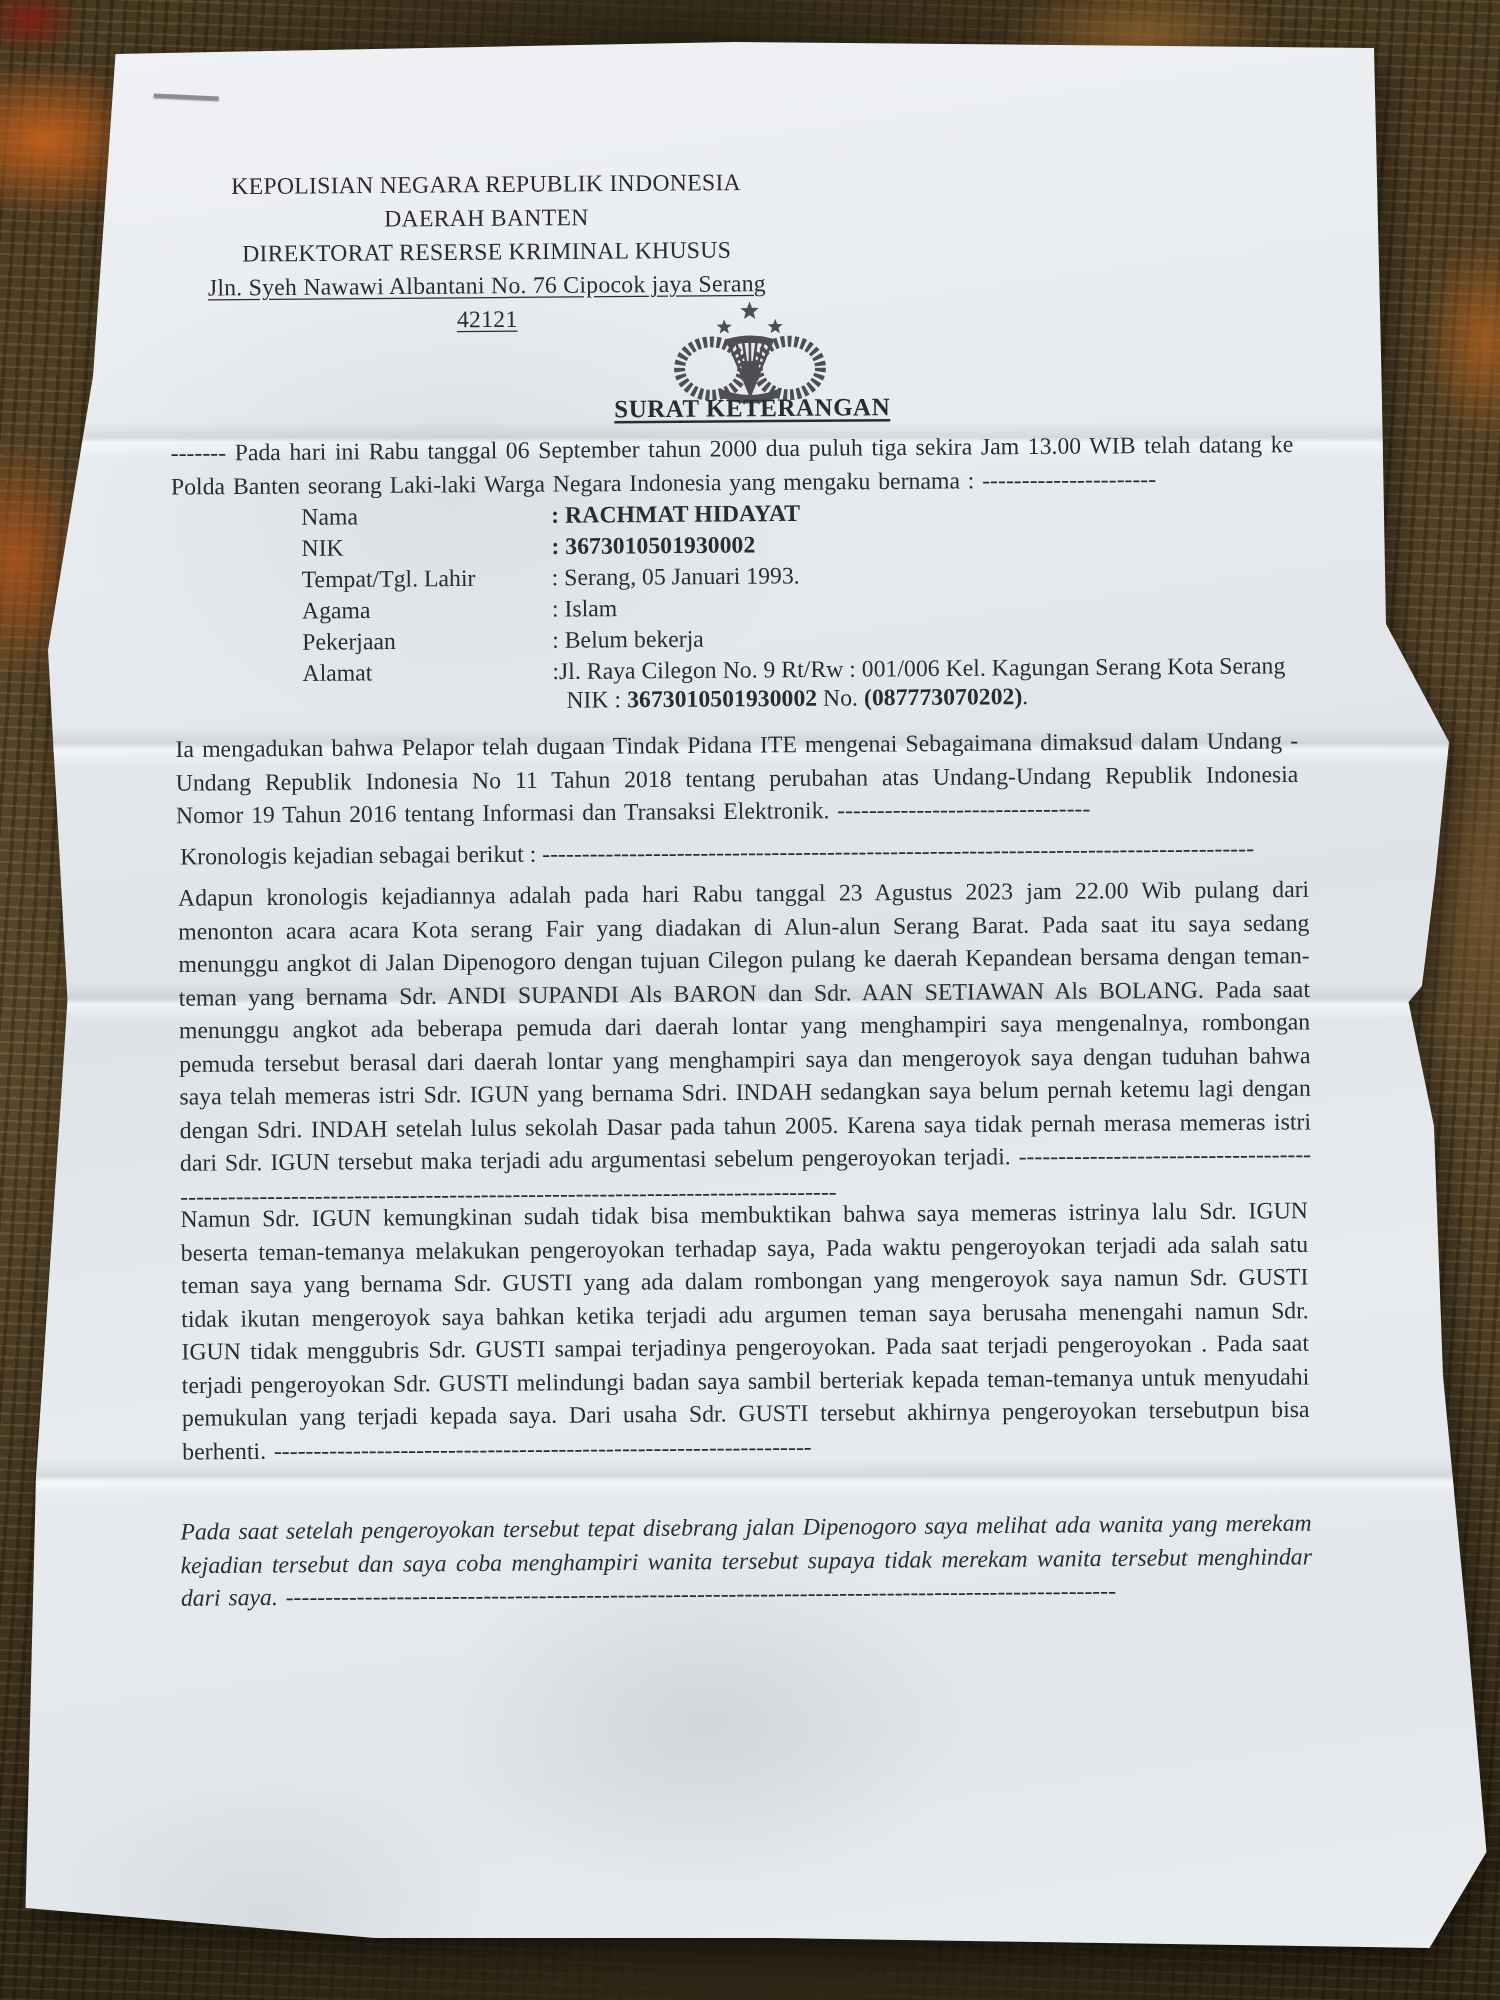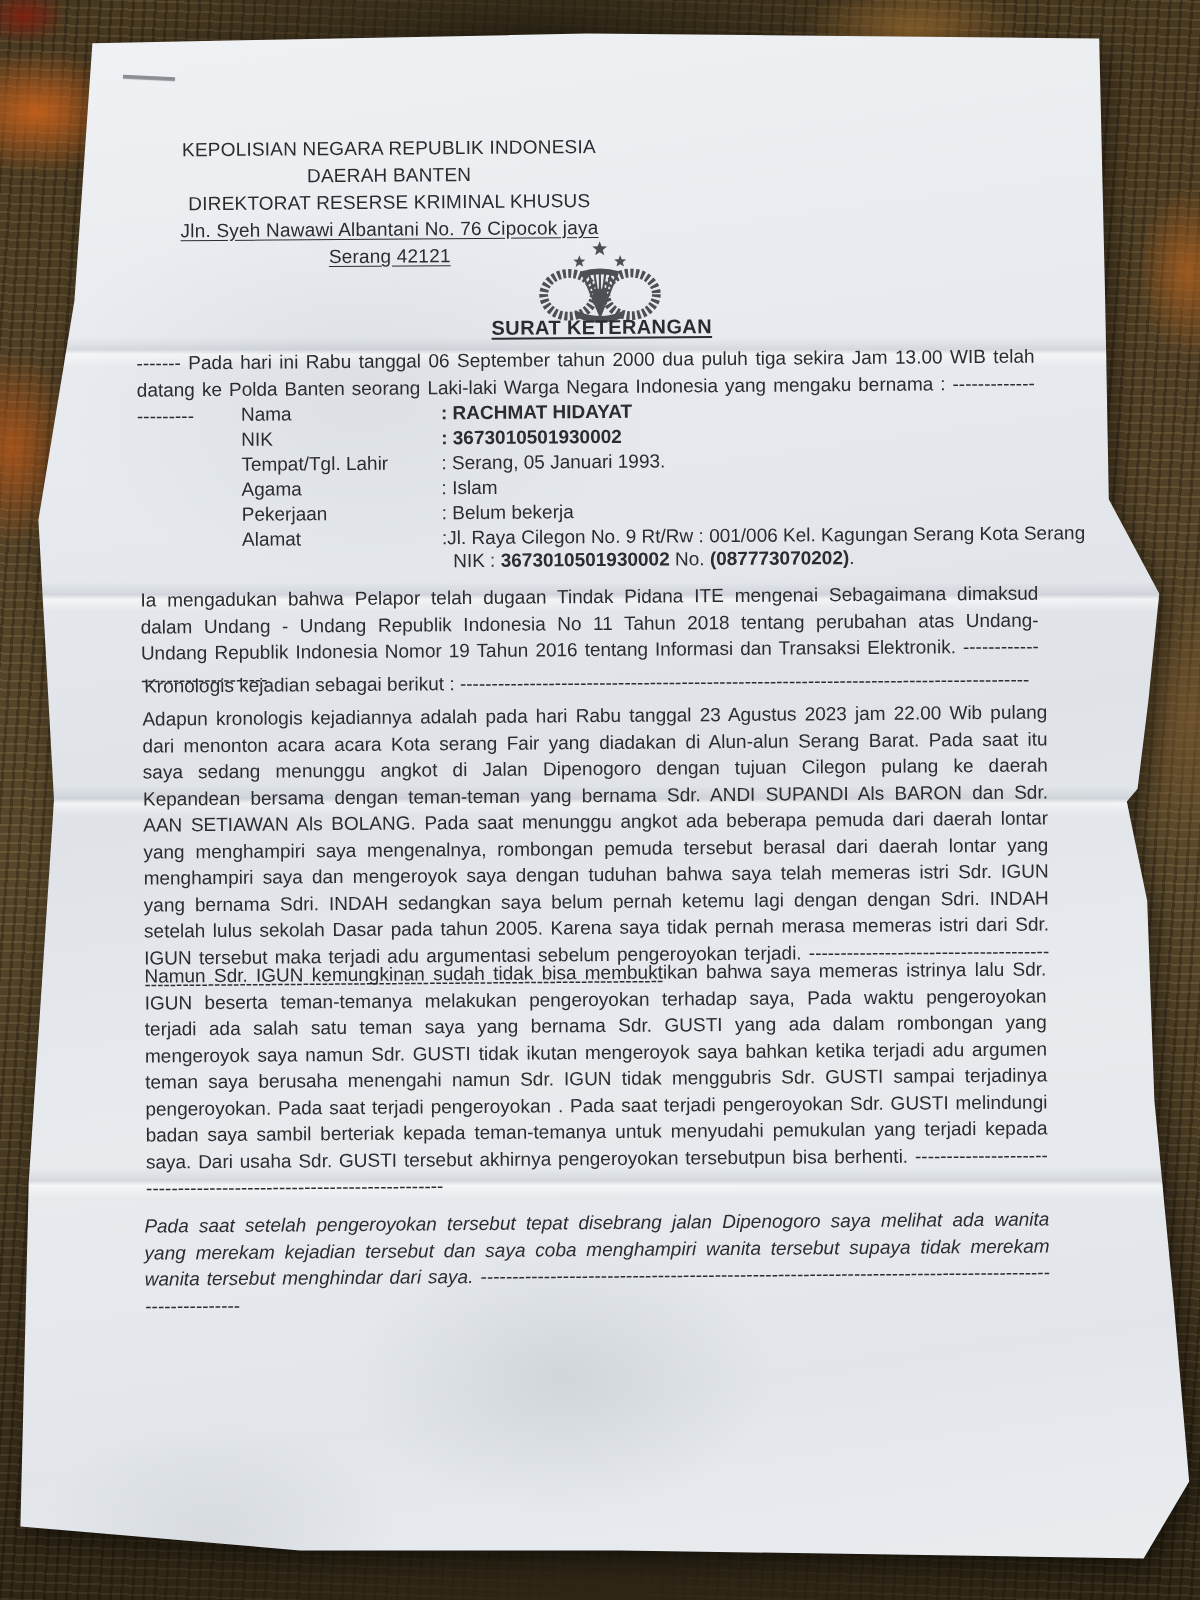--- a/index.html
+++ b/index.html
@@ -32,20 +32,21 @@
       7.7% 2.7%, 49% 2.1%, 91.6% 2.4%,
       92.1% 18.8%, 92.4% 31.2%, 96.6% 37.1%, 95.7% 43.8%, 94.8% 49.3%,
       93.9% 50.1%, 95.6% 56.3%, 96.2% 68.8%, 97.8% 81.3%, 99.1% 92.6%,
       95.3% 97.4%, 51.7% 96.9%, 25% 96.9%, 1.7% 95.4%,
       2.4% 73.8%, 4.5% 50%, 3.2% 32.5%, 6.2% 18.8%);
     background:
       radial-gradient(420px 260px at 30% 24%, rgba(120,128,142,.10), rgba(120,128,142,0) 75%),
       radial-gradient(300px 200px at 47% 86%, rgba(90,96,110,.12), rgba(90,96,110,0) 70%),
       radial-gradient(260px 160px at 18% 96%, rgba(90,96,110,.10), rgba(90,96,110,0) 70%),
       linear-gradient(172deg,#f0f2f5 0%, #e7eaee 26%, #dfe3e8 48%, #e8ebee 66%, #e2e6ea 84%, #eceef1 100%);
+    font-family: Liberation Serif, serif;
   }
   .crease{position:absolute;left:0;right:0;height:30px;
     background:linear-gradient(to bottom, rgba(255,255,255,0) 0%, rgba(92,98,114,.13) 42%, rgba(255,255,255,.55) 58%, rgba(255,255,255,0) 100%);}
   .staple{position:absolute;left:123px;top:76px;width:52px;height:3px;background:#8a8d92;
     box-shadow:0 1px 1px rgba(60,60,70,.5);transform:rotate(2.5deg);}
   
   .content{position:absolute;inset:0;transform:rotate(-0.45deg);color:#2b2c30;}
   .hdr{position:absolute;left:168px;top:133px;width:452px;text-align:center;
     font-size:19px;line-height:27px;letter-spacing:.2px;}
   .hdr .addr{text-decoration:underline;text-underline-offset:3px;}

